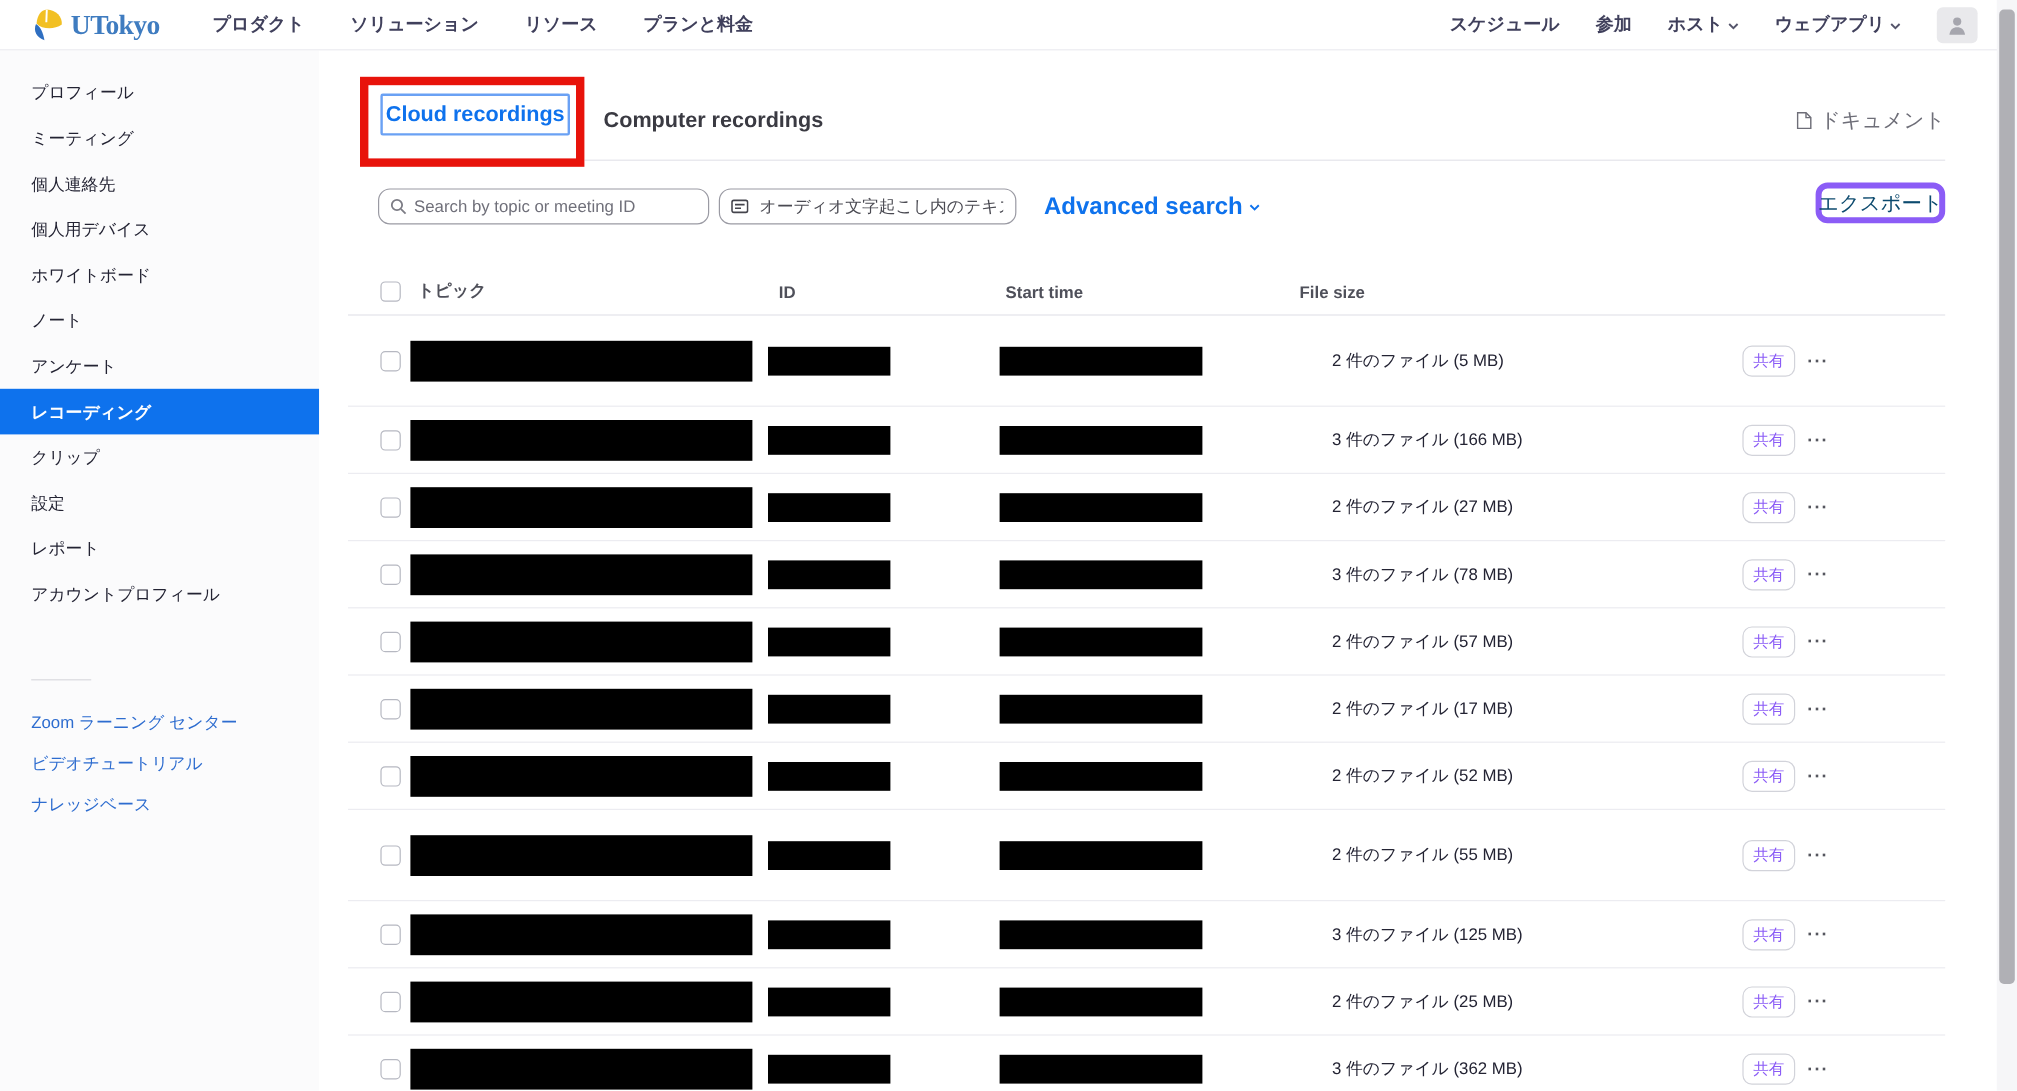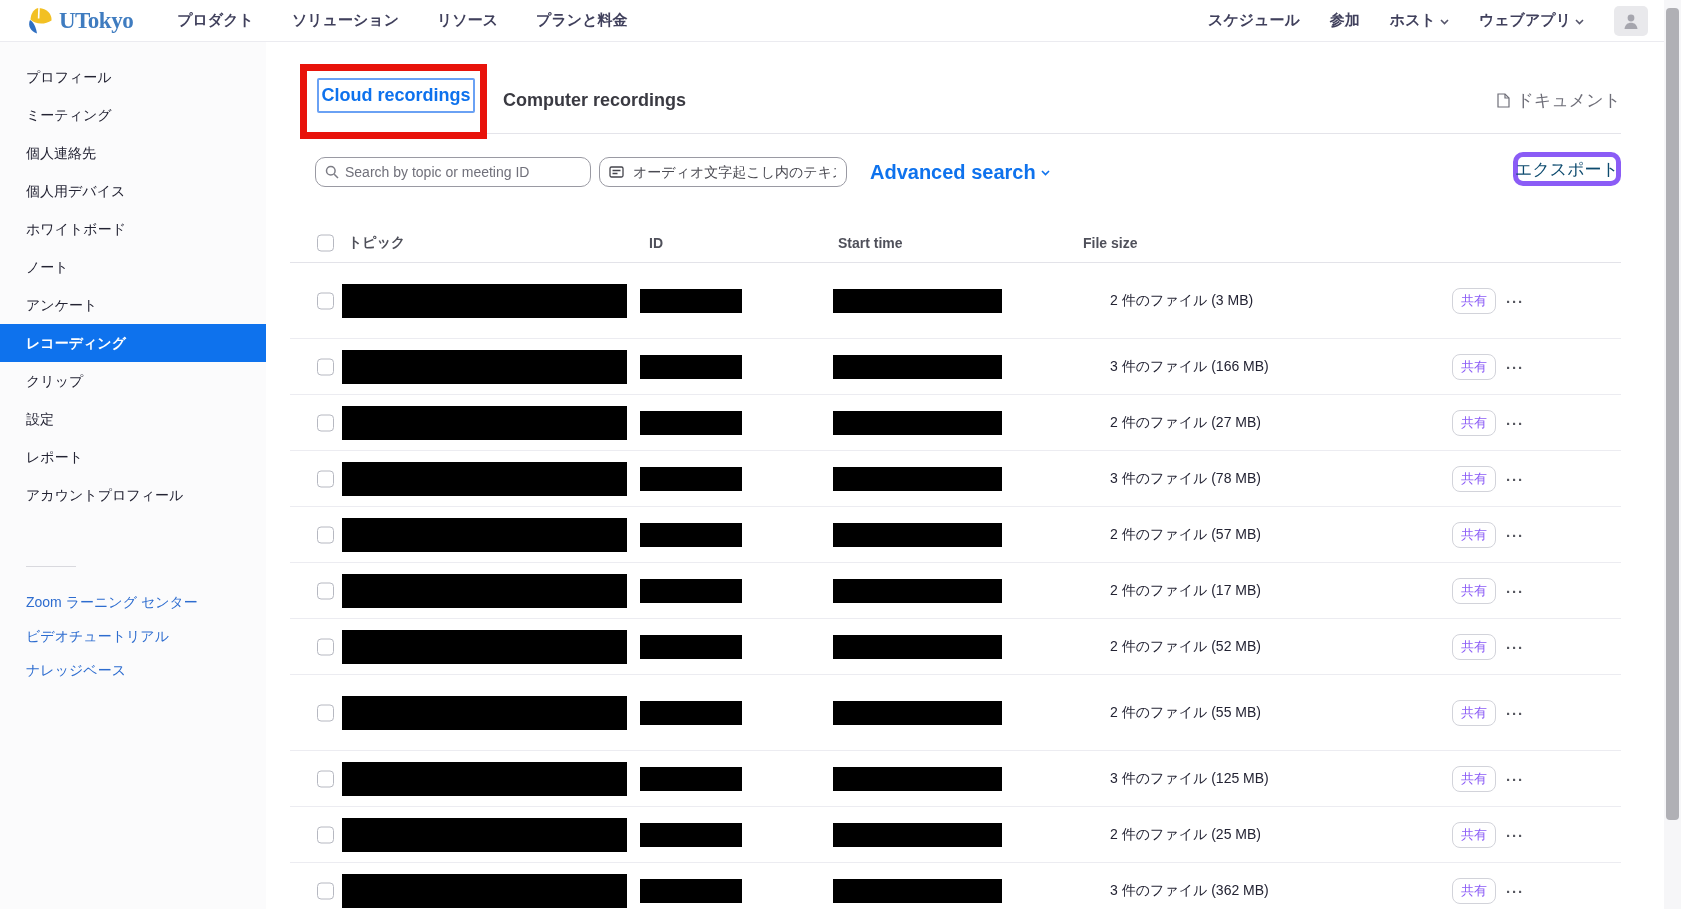--- a/index.html
+++ b/index.html
@@ -214,21 +214,21 @@
       <span class="th th-id">ID</span>
       <span class="th th-start">Start time</span>
       <span class="th th-size">File size</span>
     </div>
     <div id="tbody">
         <div class="row tall">
     <span class="cbx"></span>
     <span class="redact rd-topic"></span>
     <span class="redact rd-id"></span>
     <span class="redact rd-start"></span>
-    <span class="fsize">2 件のファイル (3 MB)</span>
+    <span class="fsize">2 件のファイル (5 MB)</span>
     <button class="share-btn">共有</button>
     <span class="more">···</span>
   </div>
         <div class="row">
     <span class="cbx"></span>
     <span class="redact rd-topic"></span>
     <span class="redact rd-id"></span>
     <span class="redact rd-start"></span>
     <span class="fsize">3 件のファイル (166 MB)</span>
     <button class="share-btn">共有</button>

